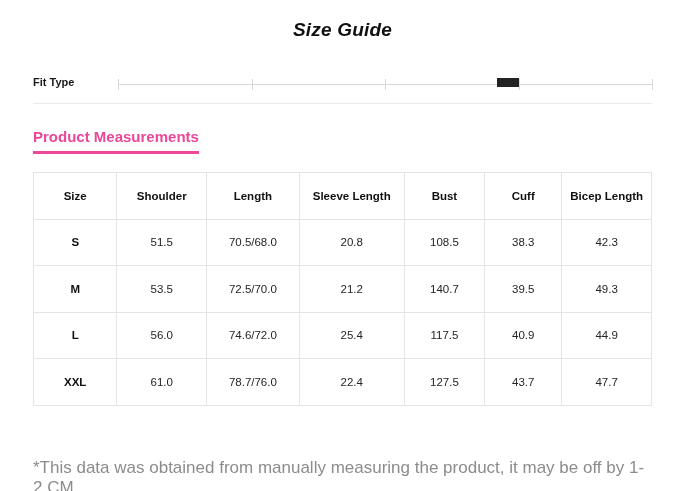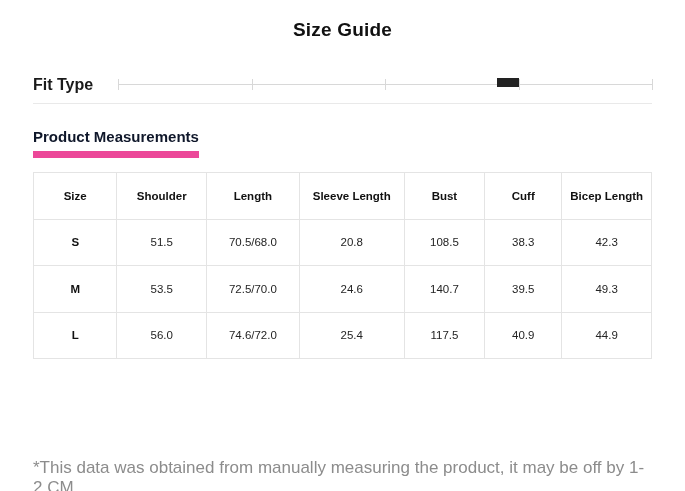--- a/index.html
+++ b/index.html
@@ -18,35 +18,36 @@
     background: #ffffff;
   }
   .title {
     text-align: center;
     font-size: 19px;
     font-weight: bold;
     color: #111111;
     letter-spacing: 0.2px;
     padding-top: 19px;
     margin: 0;
+    font-style: italic;
   }
 
   
   .fit-row {
     position: absolute;
     top: 66px;
     left: 33px;
     right: 33px;
     height: 38px;
   }
   .fit-label {
     position: absolute;
     left: 0;
     top: 10px;
-    font-size: 16px;
+    font-size: 11px;
     font-weight: bold;
     color: #1a1a1a;
     white-space: nowrap;
   }
   .slider-track {
     position: absolute;
     left: 85px;
     right: 0;
     top: 18px;
     height: 1px;
@@ -88,22 +89,22 @@
   }
   .tab {
     font-size: 15px;
     font-weight: bold;
     color: #9a9a9a;
     padding-bottom: 6px;
     cursor: pointer;
     white-space: nowrap;
   }
   .tab.active {
-    color: #0f172a;
-    border-bottom: 7px solid #ec4899;
+    color: #ec4899;
+    border-bottom: 3px solid #ec4899;
   }
 
   
   .table-wrap {
     position: absolute;
     top: 172px;
     left: 33px;
     right: 33px;
   }
   table.size-table {
@@ -200,33 +201,42 @@
           <td>70.5/68.0</td>
           <td>20.8</td>
           <td>108.5</td>
           <td>38.3</td>
           <td>42.3</td>
         </tr>
         <tr>
           <td class="size-cell">M</td>
           <td>53.5</td>
           <td>72.5/70.0</td>
-          <td>24.6</td>
+          <td>21.2</td>
           <td>140.7</td>
           <td>39.5</td>
           <td>49.3</td>
         </tr>
         <tr>
           <td class="size-cell">L</td>
           <td>56.0</td>
           <td>74.6/72.0</td>
           <td>25.4</td>
           <td>117.5</td>
           <td>40.9</td>
           <td>44.9</td>
         </tr>
+        <tr>
+          <td class="size-cell">XXL</td>
+          <td>61.0</td>
+          <td>78.7/76.0</td>
+          <td>22.4</td>
+          <td>127.5</td>
+          <td>43.7</td>
+          <td>47.7</td>
+        </tr>
       </tbody>
     </table>
   </div>
 
   <div class="footnote">*This data was obtained from manually measuring the product, it may be off by 1-2 CM.</div>
 
 </div>
 
 </body></html>

